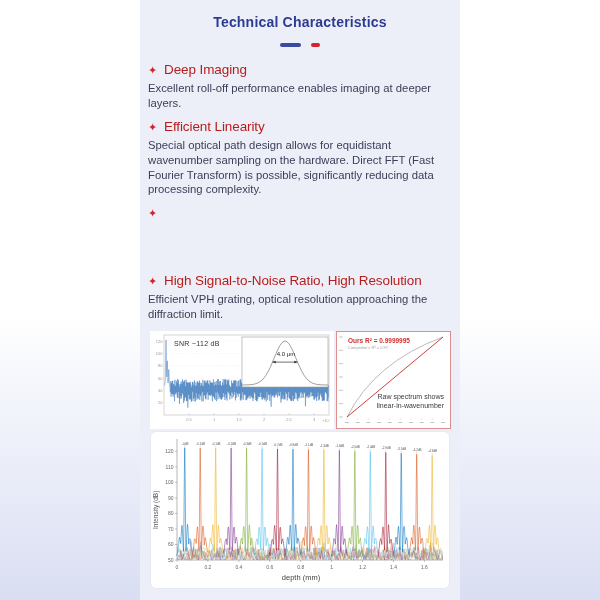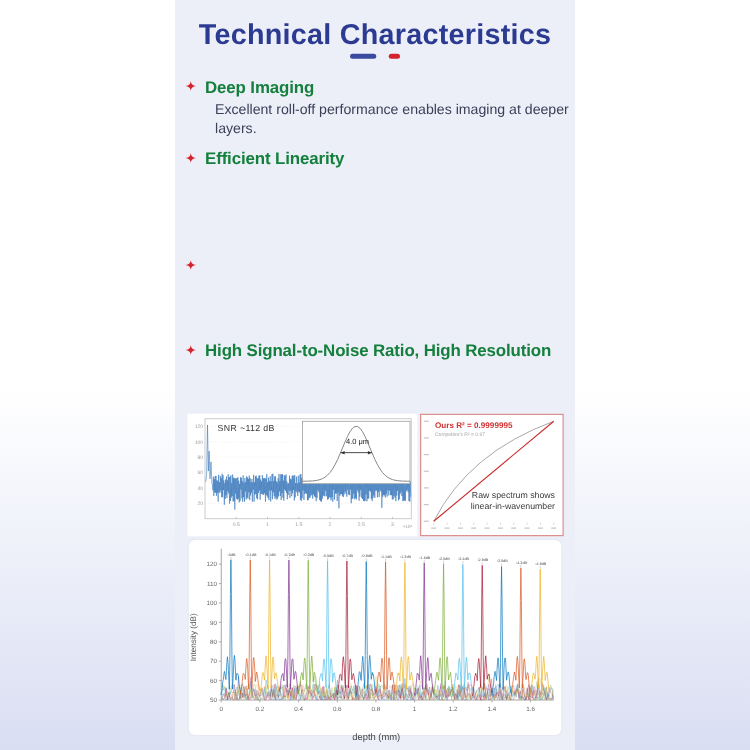--- a/index.html
+++ b/index.html
@@ -8,52 +8,52 @@
     font-family:"Liberation Sans",sans-serif;
     background:linear-gradient(180deg,#ffffff 0%,#ffffff 52%,#e9ecf8 80%,#d9def2 100%);
     position:relative;
   }
   .panel{
     position:absolute;left:140px;top:0;width:320px;height:600px;
     background:#edeff8;
   }
   .page-title{
     position:absolute;top:14px;left:0;width:320px;text-align:center;
-    font-size:23px;font-weight:700;color:#2c3b92;letter-spacing:.2px;margin:0;
+    font-size:14px;font-weight:700;color:#2c3b92;letter-spacing:.2px;margin:0;
   }
   .title-underline{position:absolute;top:43px;left:0;width:320px;text-align:center;line-height:0;}
   .dash{display:inline-block;height:3.5px;border-radius:2px;vertical-align:middle;}
   .dash-blue{width:21px;background:#3a4a9f;margin-right:6px;}
   .dash-red{width:9px;background:#d5232e;}
   .section{position:absolute;left:0;width:320px;}
   .bullet{position:absolute;left:8px;top:1px;font-size:11px;color:#d5232e;line-height:14px;}
   .section h2{
-    margin:0 0 0 24px;font-size:13.5px;font-weight:700;color:#15803d;
+    margin:0 0 0 24px;font-size:13.5px;font-weight:400;color:#b91c1c;
     letter-spacing:-.1px;white-space:nowrap;
   }
   .section p{
-    margin:4px 0 0 32px;width:290px;font-size:11.3px;line-height:14.8px;color:#3b4059;
+    margin:4px 0 0 8px;width:290px;font-size:11.3px;line-height:14.8px;color:#3b4059;
   }
   .chart-box{position:absolute;background:#fff;}
   #snr-box{left:10px;top:331px;width:184px;height:98px;}
   #lin-box{left:196px;top:331px;width:115px;height:98px;border:1px solid #dd9090;box-sizing:border-box;}
   #roll-box{left:10px;top:431px;width:300px;height:158px;border-radius:6px;border:1px solid #e6e9f4;box-sizing:border-box;}
   .chart-box svg{display:block;}
   .overlay{position:absolute;pointer-events:none;}
   #snr-annot{left:24px;top:9px;font-size:7px;color:#333;letter-spacing:.3px;}
   #snr-inset-label{left:108px;top:20px;width:56px;text-align:center;font-size:6px;color:#222;}
   #lin-t1{left:11px;top:5px;font-size:6.5px;font-weight:700;color:#d03030;}
   #lin-t2{left:11px;top:13px;font-size:4px;color:#a3a3a3;}
   #lin-caption{right:6px;top:61px;width:72px;text-align:right;font-size:7px;line-height:8.5px;color:#3a3a3a;}
   #roll-ylabel{
     left:1px;top:38px;height:80px;width:10px;
     writing-mode:vertical-rl;transform:rotate(180deg);
     font-size:6.5px;color:#555;text-align:center;
   }
-  #roll-xlabel{left:0;top:153px;width:300px;text-align:center;font-size:7.5px;color:#444;}
+  #roll-xlabel{left:0;top:141px;width:300px;text-align:center;font-size:7.5px;color:#444;}
 </style>
 </head>
 <body>
 
 <div class="panel">
 
   <h1 class="page-title">Technical Characteristics</h1>
   <div class="title-underline">
     <span class="dash dash-blue"></span>
     <span class="dash dash-red"></span>
@@ -61,29 +61,31 @@
 
   <div class="section" style="top:62px">
     <span class="bullet">✦</span>
     <h2>Deep Imaging</h2>
     <p>Excellent roll-off performance enables imaging at deeper layers.</p>
   </div>
 
   <div class="section" style="top:119px">
     <span class="bullet">✦</span>
     <h2>Efficient Linearity</h2>
+    <p>Special optical path design allows for equidistant wavenumber sampling on the hardware. Direct FFT (Fast Fourier Transform) is possible, significantly reducing data processing complexity.</p>
   </div>
 
   <div class="section" style="top:205px">
     <span class="bullet">✦</span>
   </div>
 
   <div class="section" style="top:273px">
     <span class="bullet">✦</span>
     <h2>High Signal-to-Noise Ratio, High Resolution</h2>
+    <p>Efficient VPH grating, optical resolution approaching the diffraction limit.</p>
   </div>
 
   <div class="chart-box" id="snr-box">
     <svg id="snr-svg" width="184" height="98" viewBox="0 0 184 98">
         <rect x="14" y="4" width="165" height="80" fill="#fff" stroke="#bbb" stroke-width="0.6"></rect>
         <line x1="14" y1="71.6923076923077" x2="179" y2="71.6923076923077" stroke="#e4e4e4" stroke-width="0.4" stroke-dasharray="1,1.6"></line>
         <text x="12.5" y="73.1923076923077" font-size="4" fill="#999" font-family="Liberation Sans, sans-serif" text-anchor="end">20</text>
         <line x1="14" y1="59.38461538461539" x2="179" y2="59.38461538461539" stroke="#e4e4e4" stroke-width="0.4" stroke-dasharray="1,1.6"></line>
         <text x="12.5" y="60.88461538461539" font-size="4" fill="#999" font-family="Liberation Sans, sans-serif" text-anchor="end">40</text>
         <line x1="14" y1="47.07692307692307" x2="179" y2="47.07692307692307" stroke="#e4e4e4" stroke-width="0.4" stroke-dasharray="1,1.6"></line>

